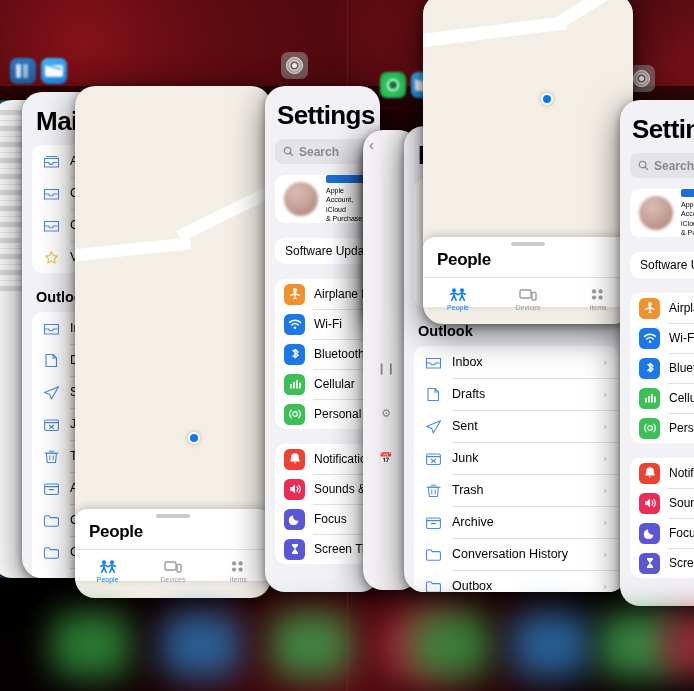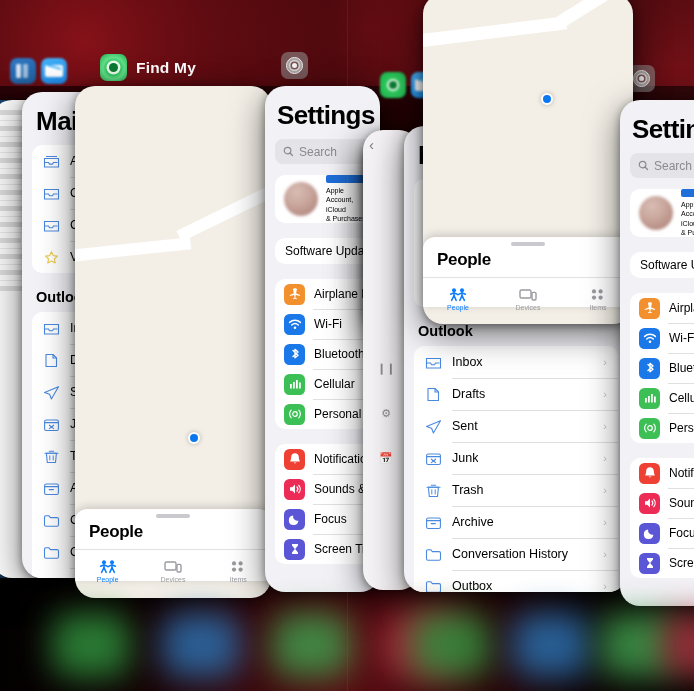--- a/index.html
+++ b/index.html
@@ -109,21 +109,21 @@
   .ptab { flex:1; display:flex; flex-direction:column; align-items:center; gap:2px; padding:6px 0 7px 0; }
   .ptab .ic { height:18px; display:flex; align-items:flex-end; }
   .ptab .tl { font-size:7px; }
   .ptab.active .tl { color:#0a7cff; }
   .ptab .tl { color:#9a9aa0; }
 
   
   .set-card { background:#f2f1f6; }
   .set-title { font-size:26px; font-weight:bold; color:#000; padding:14px 12px 8px 12px; letter-spacing:-.6px; white-space:nowrap;}
   .set-search { margin:0 10px 11px 10px; height:25px; border-radius:8px; background:#e3e3e8; display:flex; align-items:center; gap:5px; padding:0 8px; }
-  .set-search .ph { font-size:12px; color:#8a8a8e; }
+  .set-search .ph { font-size:12px; color:#8a8a8e;font-weight:bold; }
   .set-profile { margin:0 10px 15px 10px; background:#fff; border-radius:10px; height:48px; display:flex; align-items:center; gap:8px; padding:0 9px; }
   .avatar { width:34px; height:34px; border-radius:50%; flex:none; overflow:hidden;
     background:
       radial-gradient(circle at 38% 30%, #d8bcb4 0%, #c9a79d 40%, #b99188 70%),
       #c6a69c;
     filter:blur(1.6px);
   }
   .prof-txt { font-size:7px; color:#000; line-height:1.35; }
   .prof-txt .nm { height:8px; width:46px; background:#1e6fd9; border-radius:2px; margin-bottom:3px; filter:blur(.6px); }
   .set-group { margin:0 10px 15px 10px; background:#fff; border-radius:10px; overflow:hidden; }
@@ -154,24 +154,20 @@
 <div class="stage">
 
   <div class="wall"></div>
   <div class="wall-dark-mid"></div>
 
   <div class="mini-icons" style="left:10px; top:58px;">
     <div class="mi files"></div>
     <div class="mi mail"></div>
   </div>
 
-  <div class="app-label" style="left:100px; top:54px;">
-    <div class="app-icon findmy"></div>
-    <div class="name">Find My</div>
-  </div>
 
   <div class="circ-btn" style="left:281px; top:52px;">
     <div class="rings"></div>
   </div>
 
   <div class="card blue-card" style="left:-22px; top:100px; width:48px; height:478px;">
     <div class="x">✕</div>
   </div>
 
   <div class="card sidebar-peek" style="left:-8px; top:100px; width:62px; height:478px;">

